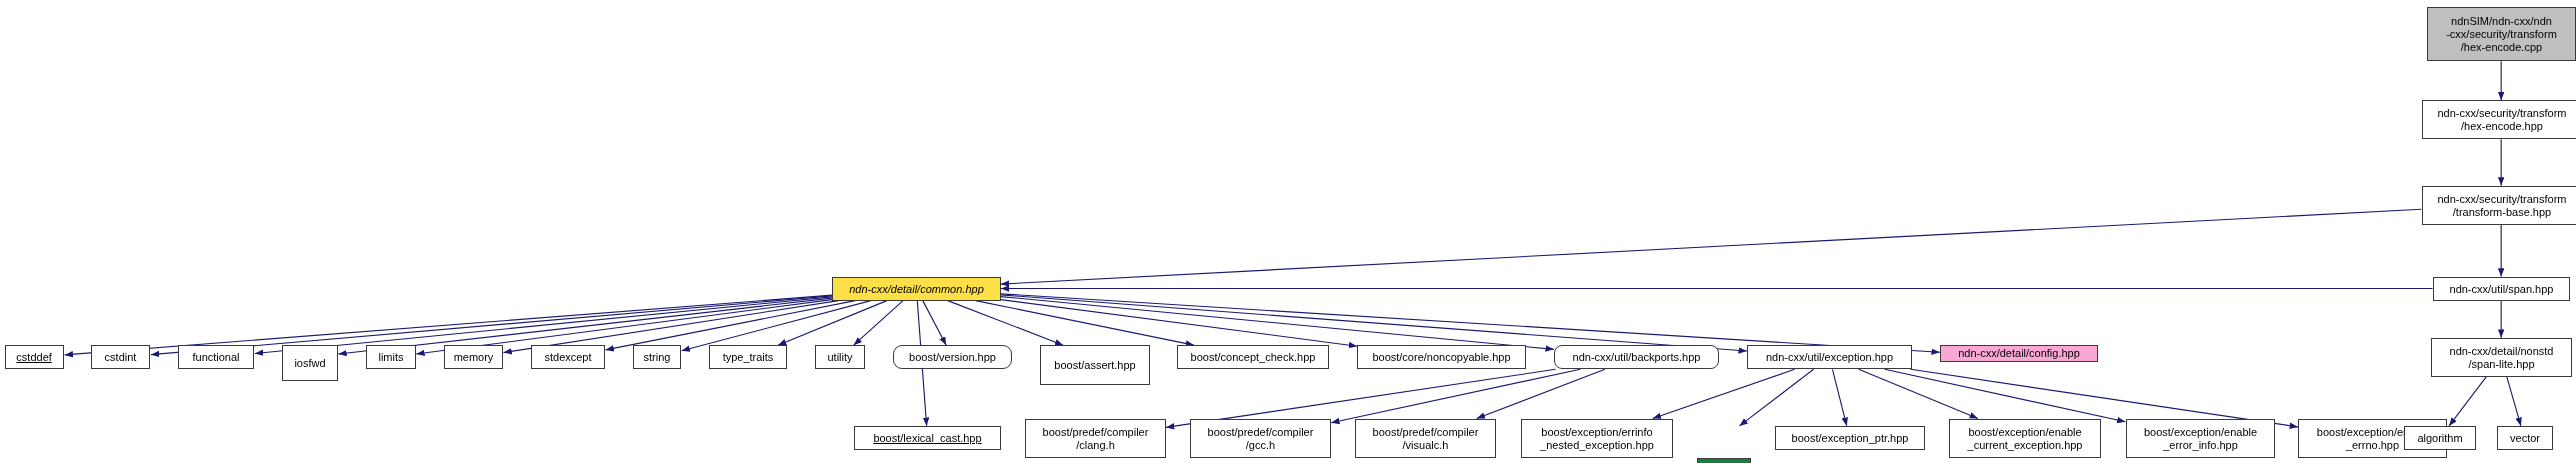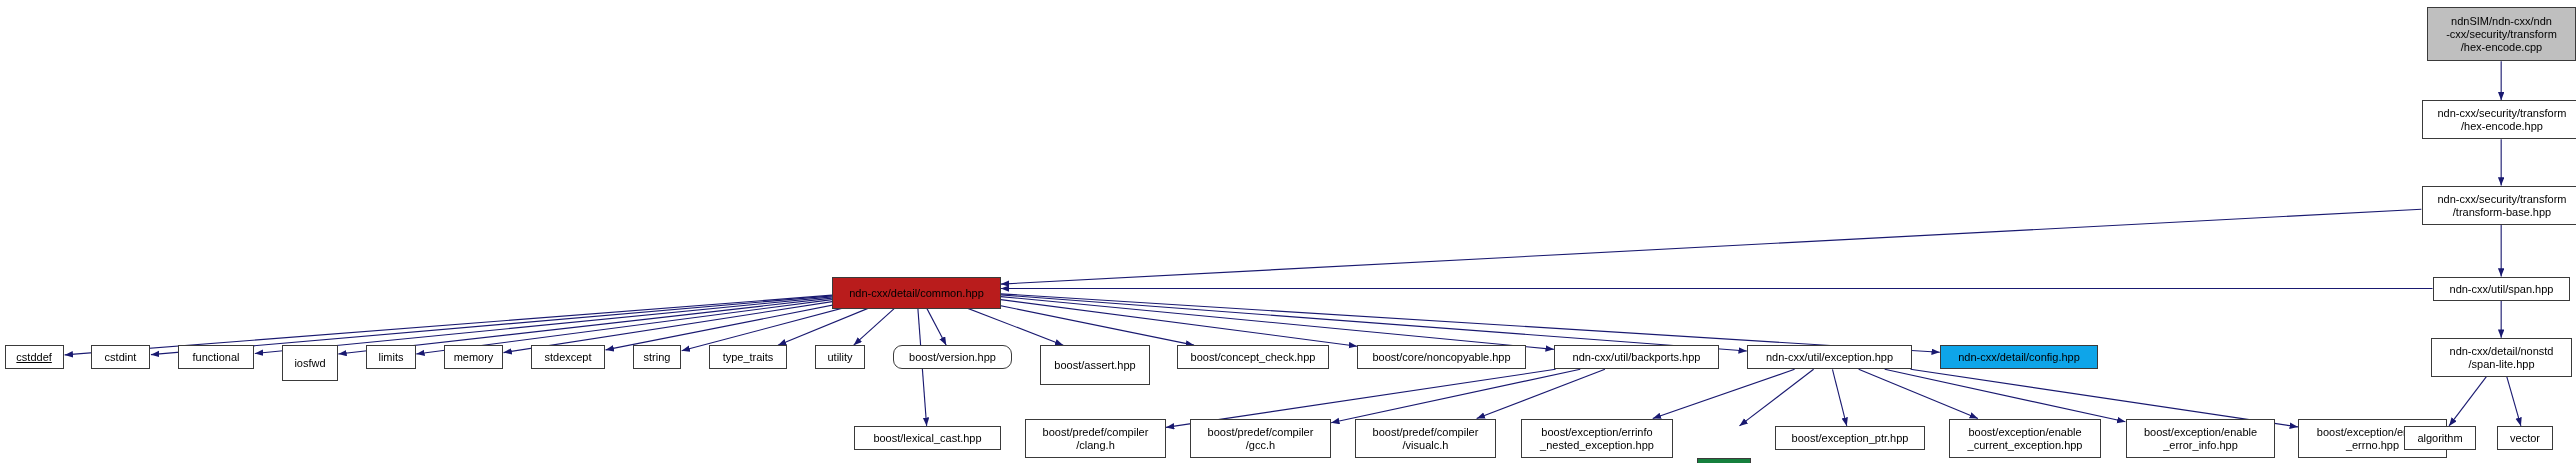--- a/index.html
+++ b/index.html
@@ -78,41 +78,41 @@
     </svg>
   <div id="nodes">
       <div class="node highlighted" style="left: 2427px; top: 7.4px; width: 149px; height: 54px; border-color: rgb(58, 58, 58); background: rgb(191, 191, 191);">ndnSIM/ndn-cxx/ndn
 -cxx/security/transform
 /hex-encode.cpp</div>
       <div class="node" style="left: 2422px; top: 100px; width: 160px; height: 39px; border-color: rgb(58, 58, 58); background: rgb(255, 255, 255);">ndn-cxx/security/transform
 /hex-encode.hpp</div>
       <div class="node" style="left: 2422px; top: 186px; width: 160px; height: 39px; border-color: rgb(58, 58, 58); background: rgb(255, 255, 255);">ndn-cxx/security/transform
 /transform-base.hpp</div>
       <div class="node" style="left: 2433px; top: 277px; width: 137px; height: 24px; border-color: rgb(58, 58, 58); background: rgb(255, 255, 255);">ndn-cxx/util/span.hpp</div>
-      <div class="node" style="left: 832px; top: 277px; width: 169px; height: 32px; border-color: rgb(58, 58, 58); background: #b91c1c;">ndn-cxx/detail/common.hpp</div>
+      <div class="node" style="left: 832px; top: 277px; width: 169px; height: 24px; border-color: rgb(58, 58, 58); background: #fde047; font-style: italic;">ndn-cxx/detail/common.hpp</div>
       <div class="node" style="left: 2431px; top: 338px; width: 141px; height: 39px; border-color: rgb(58, 58, 58); background: rgb(255, 255, 255);">ndn-cxx/detail/nonstd
 /span-lite.hpp</div>
       <div class="node" style="left: 4.6px; top: 345px; width: 59px; height: 24px; border-color: rgb(58, 58, 58); background: rgb(255, 255, 255); text-decoration: underline;">cstddef</div>
       <div class="node" style="left: 91px; top: 345px; width: 59px; height: 24px; border-color: rgb(58, 58, 58); background: rgb(255, 255, 255);">cstdint</div>
       <div class="node" style="left: 178px; top: 345px; width: 76px; height: 24px; border-color: rgb(58, 58, 58); background: rgb(255, 255, 255);">functional</div>
       <div class="node" style="left: 282px; top: 345px; width: 56px; height: 36px; border-color: rgb(58, 58, 58); background: rgb(255, 255, 255);">iosfwd</div>
       <div class="node" style="left: 366px; top: 345px; width: 50px; height: 24px; border-color: rgb(58, 58, 58); background: rgb(255, 255, 255);">limits</div>
       <div class="node" style="left: 444px; top: 345px; width: 59px; height: 24px; border-color: rgb(58, 58, 58); background: rgb(255, 255, 255);">memory</div>
       <div class="node" style="left: 531px; top: 345px; width: 74px; height: 24px; border-color: rgb(58, 58, 58); background: rgb(255, 255, 255);">stdexcept</div>
       <div class="node" style="left: 633px; top: 345px; width: 48px; height: 24px; border-color: rgb(58, 58, 58); background: rgb(255, 255, 255);">string</div>
       <div class="node" style="left: 709px; top: 345px; width: 78px; height: 24px; border-color: rgb(58, 58, 58); background: rgb(255, 255, 255);">type_traits</div>
       <div class="node" style="left: 815px; top: 345px; width: 50px; height: 24px; border-color: rgb(58, 58, 58); background: rgb(255, 255, 255);">utility</div>
       <div class="node" style="left: 893px; top: 345px; width: 119px; height: 24px; border-color: rgb(58, 58, 58); background: rgb(255, 255, 255); border-radius: 9px;">boost/version.hpp</div>
       <div class="node" style="left: 1040px; top: 345px; width: 110px; height: 40px; border-color: rgb(58, 58, 58); background: rgb(255, 255, 255);">boost/assert.hpp</div>
       <div class="node" style="left: 1177px; top: 345px; width: 152px; height: 24px; border-color: rgb(58, 58, 58); background: rgb(255, 255, 255);">boost/concept_check.hpp</div>
       <div class="node" style="left: 1357px; top: 345px; width: 169px; height: 24px; border-color: rgb(58, 58, 58); background: rgb(255, 255, 255);">boost/core/noncopyable.hpp</div>
-      <div class="node" style="left: 1554px; top: 345px; width: 165px; height: 24px; border-color: rgb(58, 58, 58); background: rgb(255, 255, 255);">ndn-cxx/util/backports.hpp</div>
+      <div class="node" style="left: 1554px; top: 345px; width: 165px; height: 24px; border-color: rgb(58, 58, 58); background: rgb(255, 255, 255); border-radius: 8px;">ndn-cxx/util/backports.hpp</div>
       <div class="node" style="left: 1747px; top: 345px; width: 165px; height: 24px; border-color: rgb(58, 58, 58); background: rgb(255, 255, 255);">ndn-cxx/util/exception.hpp</div>
-      <div class="node" style="left: 1940px; top: 345px; width: 158px; height: 24px; border-color: rgb(58, 58, 58); background: #0ea5e9;">ndn-cxx/detail/config.hpp</div>
-      <div class="node" style="left: 854px; top: 426px; width: 147px; height: 24px; border-color: rgb(58, 58, 58); background: rgb(255, 255, 255);">boost/lexical_cast.hpp</div>
+      <div class="node" style="left: 1940px; top: 345px; width: 158px; height: 17px; border-color: rgb(58, 58, 58); background: #f9a8d4;">ndn-cxx/detail/config.hpp</div>
+      <div class="node" style="left: 854px; top: 426px; width: 147px; height: 24px; border-color: rgb(58, 58, 58); background: rgb(255, 255, 255); text-decoration: underline;">boost/lexical_cast.hpp</div>
       <div class="node" style="left: 1025px; top: 419px; width: 141px; height: 39px; border-color: rgb(58, 58, 58); background: rgb(255, 255, 255);">boost/predef/compiler
 /clang.h</div>
       <div class="node" style="left: 1190px; top: 419px; width: 141px; height: 39px; border-color: rgb(58, 58, 58); background: rgb(255, 255, 255);">boost/predef/compiler
 /gcc.h</div>
       <div class="node" style="left: 1355px; top: 419px; width: 141px; height: 39px; border-color: rgb(58, 58, 58); background: rgb(255, 255, 255);">boost/predef/compiler
 /visualc.h</div>
       <div class="node" style="left: 1521px; top: 419px; width: 152px; height: 39px; border-color: rgb(58, 58, 58); background: rgb(255, 255, 255);">boost/exception/errinfo
 _nested_exception.hpp</div>
       <div class="node" style="left: 1697px; top: 426px; width: 54px; height: 24px; border-color: rgb(58, 58, 58); background: #15803d; margin-top: 32px;">cerrno</div>
       <div class="node" style="left: 1775px; top: 426px; width: 150px; height: 24px; border-color: rgb(58, 58, 58); background: rgb(255, 255, 255);">boost/exception_ptr.hpp</div>

